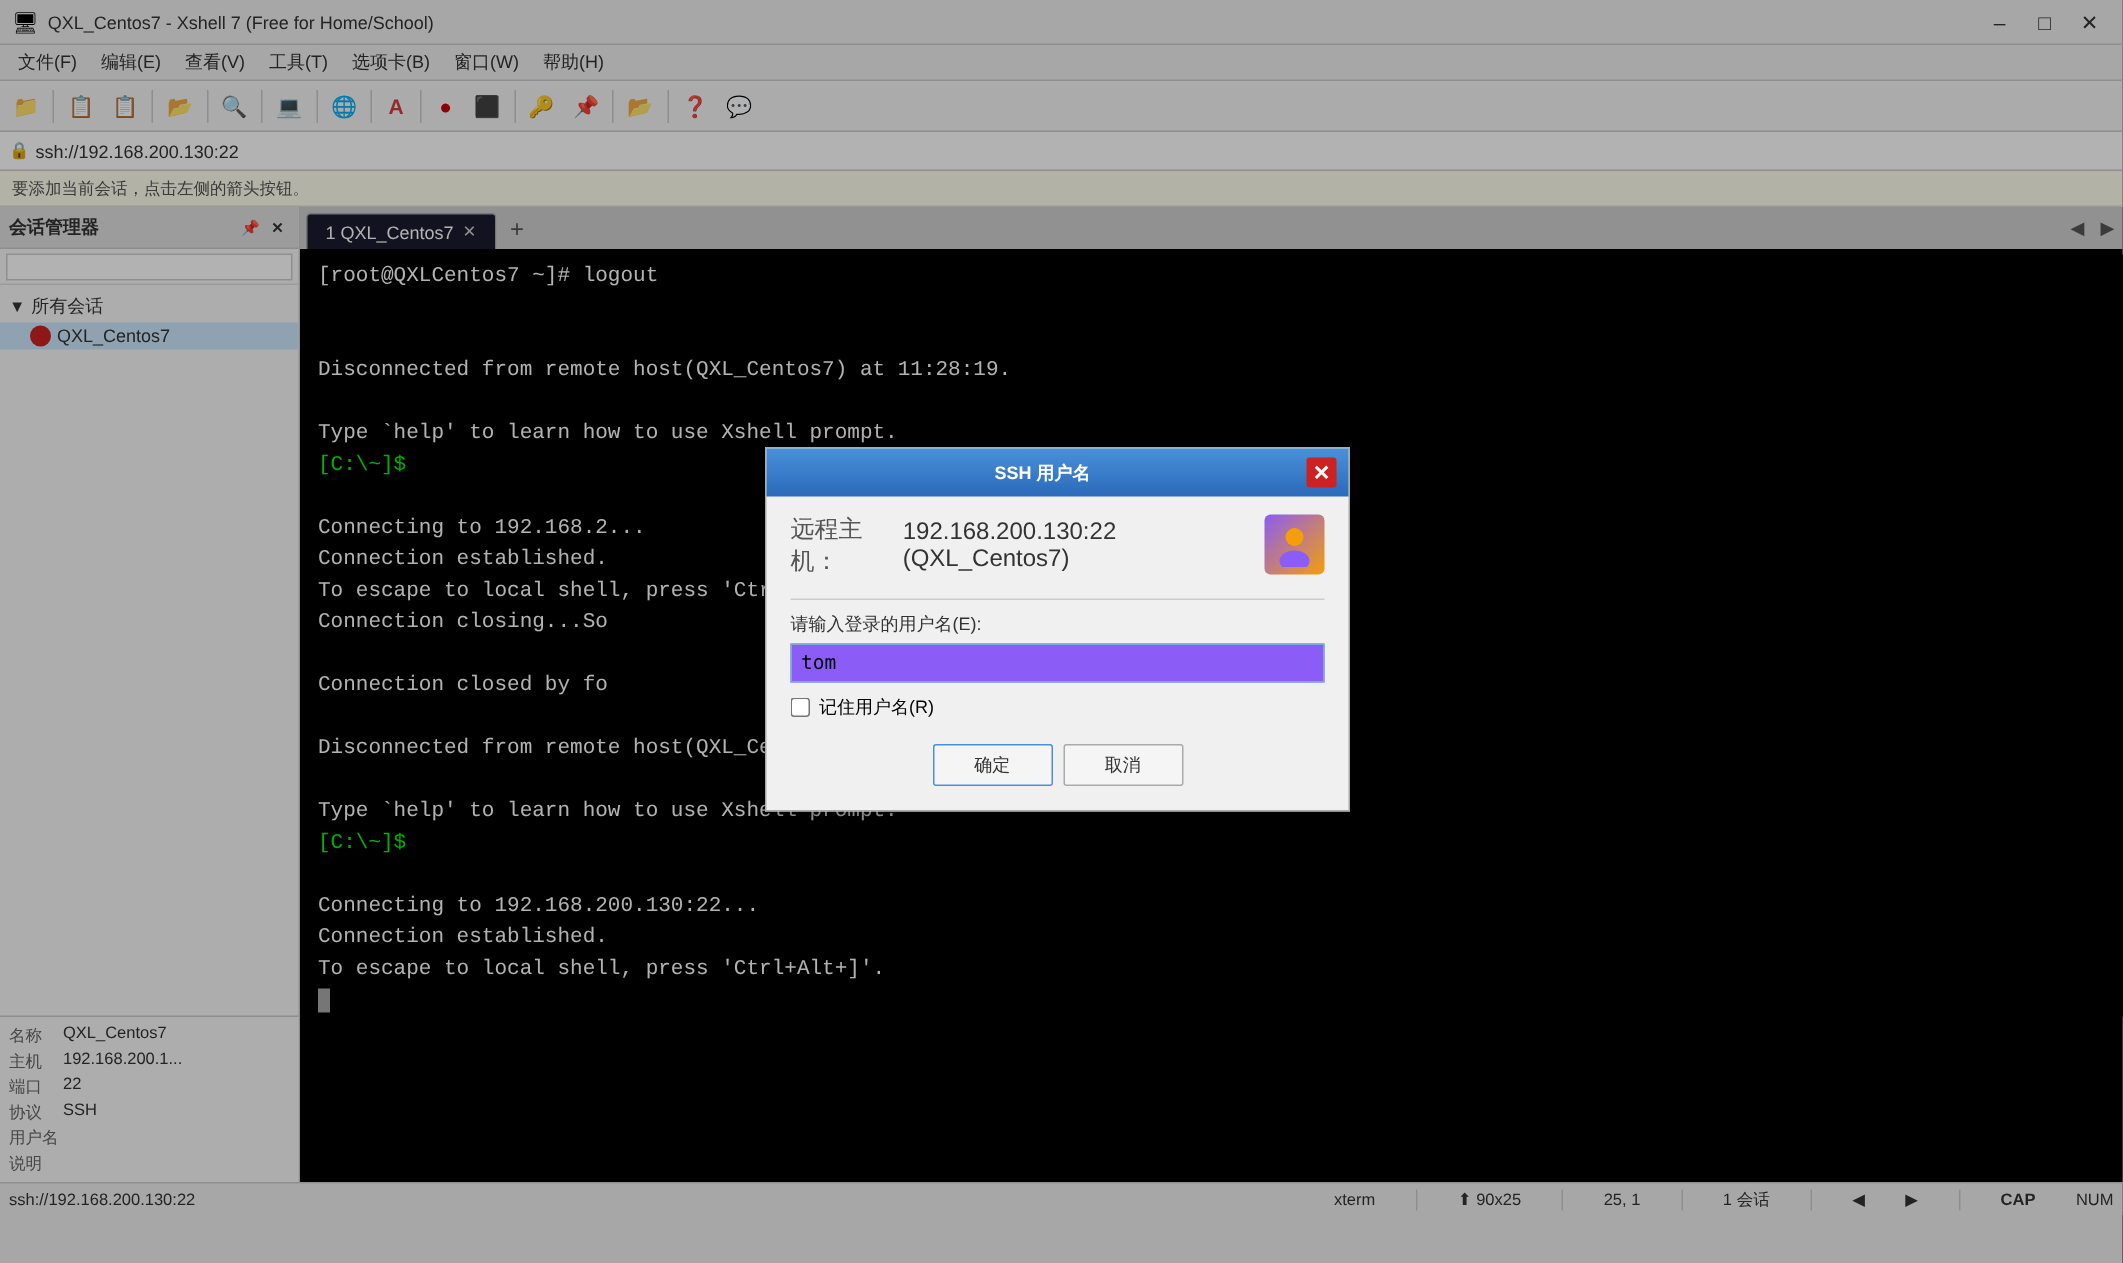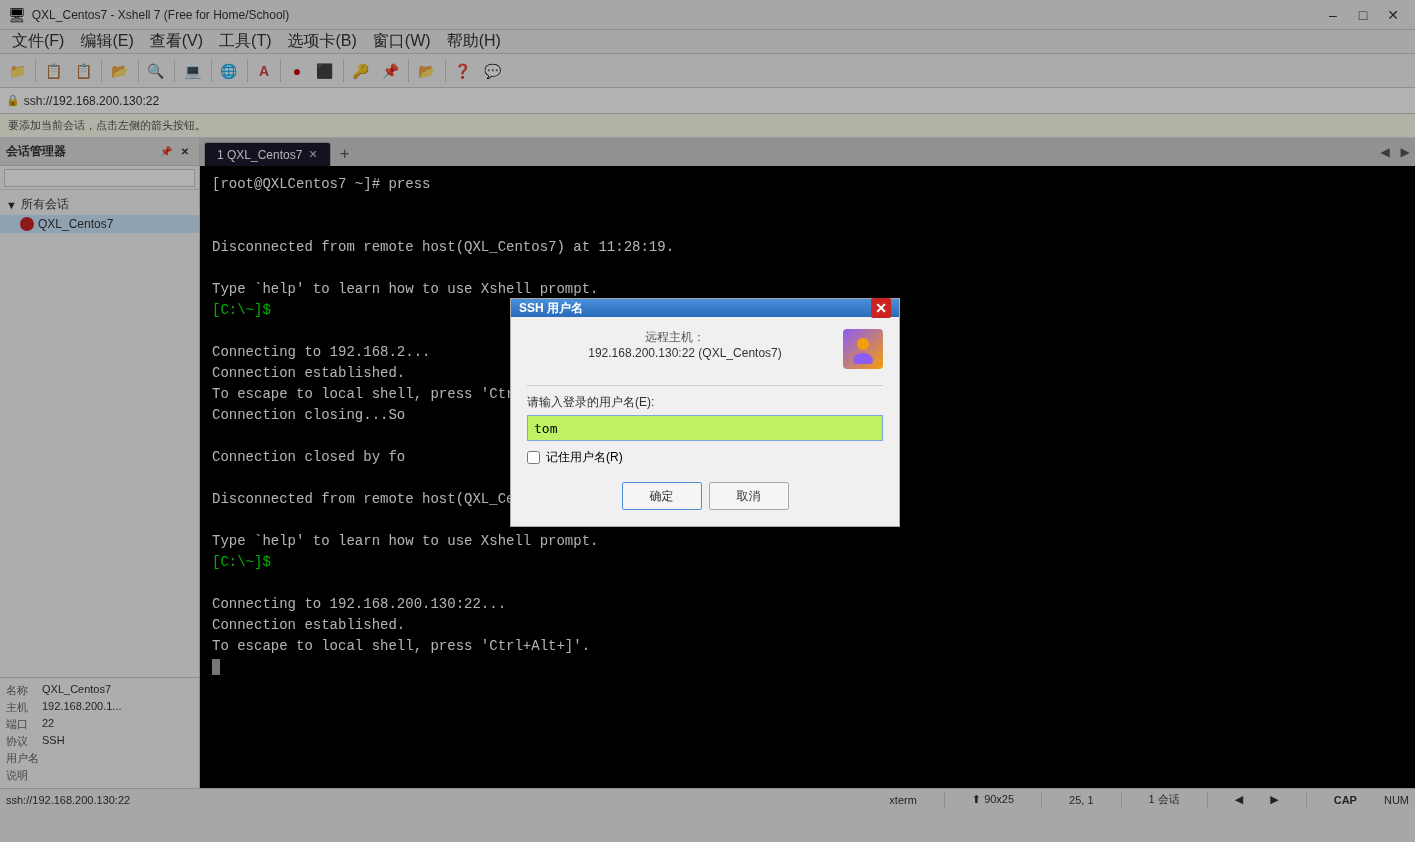--- a/index.html
+++ b/index.html
@@ -26,21 +26,21 @@
       height: 24px;
       background: #f0f0f0;
       display: flex;
       align-items: center;
       padding: 0 4px;
       border-bottom: 1px solid #ccc;
     }
     .menu-item {
       padding: 2px 8px;
       cursor: pointer;
-      font-size: 16px;
+      font-size: 12px;
       color: #333;
     }
 
     
     #toolbar {
       height: 34px;
       background: #f5f5f5;
       display: flex;
       align-items: center;
       padding: 0 4px;
@@ -217,54 +217,55 @@
     #ssh-dialog {
       position: absolute;
       top: 298px;
       left: 510px;
       width: 390px;
       background: #f0f0f0;
       border: 1px solid #aaa;
       box-shadow: 4px 4px 12px rgba(0,0,0,0.4);
     }
     #dialog-title-bar {
-      height: 18px;
+      height: 32px;
       background: linear-gradient(to bottom, #4a90d9, #2a6ab9);
       display: flex;
       align-items: center;
       padding: 0 8px;
       color: #fff;
       font-size: 12px;
       font-weight: bold;
+      text-align: center;
     }
     #dialog-title-bar .dtitle { flex: 1; }
     #dialog-title-bar .d-close {
       width: 20px; height: 20px; display: flex; align-items: center; justify-content: center;
       cursor: pointer; font-size: 14px; background: #cc2222; border-radius: 2px;
     }
     #dialog-body { padding: 12px 16px; }
     .dialog-info-row {
-      display: flex; align-items: center; margin-bottom: 6px; font-size: 12px; flex-direction: column;
+      display: flex; align-items: center; margin-bottom: 6px; font-size: 16px;
     }
     .dialog-info-label { width: 80px; color: #555; }
     .dialog-info-value { color: #333; font-weight: 500; }
     .dialog-avatar {
       width: 40px; height: 40px; border-radius: 4px;
       background: linear-gradient(135deg, #8b5cf6, #f59e0b);
       margin-left: auto; margin-bottom: 8px;
       display: flex; align-items: center; justify-content: center;
       font-size: 20px;
     }
     .dialog-divider { height: 1px; background: #ccc; margin: 8px 0; }
     .dialog-field-label { font-size: 12px; color: #333; margin-bottom: 4px; }
     .dialog-input-row { display: flex; gap: 0; margin-bottom: 8px; }
     .dialog-input {
       flex: 1; height: 26px; border: 1px solid #7ba7d9;
       padding: 0 6px; font-size: 13px; font-family: monospace;
-      background: #bef264; outline: none;
+      background: #8b5cf6; outline: none;
     }
     .dialog-checkbox-row { display: flex; align-items: center; gap: 6px; margin-bottom: 12px; font-size: 12px; }
     .dialog-buttons { display: flex; justify-content: center; gap: 7px; padding: 4px 0 4px; }
     .dialog-btn {
       width: 80px; height: 28px;
       border: 1px solid #aaa; background: #f5f5f5;
       cursor: pointer; font-size: 12px; color: #333;
       display: flex; align-items: center; justify-content: center;
       border-radius: 2px;
     }
@@ -389,21 +390,21 @@
         <span class="tab-close">✕</span>
       </div>
       <div class="tab-add">+</div>
       <div class="tab-nav" style="margin-left:auto; display:flex; align-items:center;">
         <div class="tab-nav-btn">◀</div>
         <div class="tab-nav-btn">▶</div>
       </div>
     </div>
 
     <div id="terminal">
-      <div class="term-line">[root@QXLCentos7 ~]# press</div>
+      <div class="term-line">[root@QXLCentos7 ~]# logout</div>
       <div class="term-line"> </div>
       <div class="term-line"> </div>
       <div class="term-line">Disconnected from remote host(QXL_Centos7) at 11:28:19.</div>
       <div class="term-line"> </div>
       <div class="term-line">Type `help' to learn how to use Xshell prompt.</div>
       <div class="term-line"><span class="term-prompt">[C:\~]$</span></div>
       <div class="term-line"> </div>
       <div class="term-line">Connecting to 192.168.2...</div>
       <div class="term-line">Connection established.</div>
       <div class="term-line">To escape to local shell, press 'Ctrl+Alt+]'.</div>

